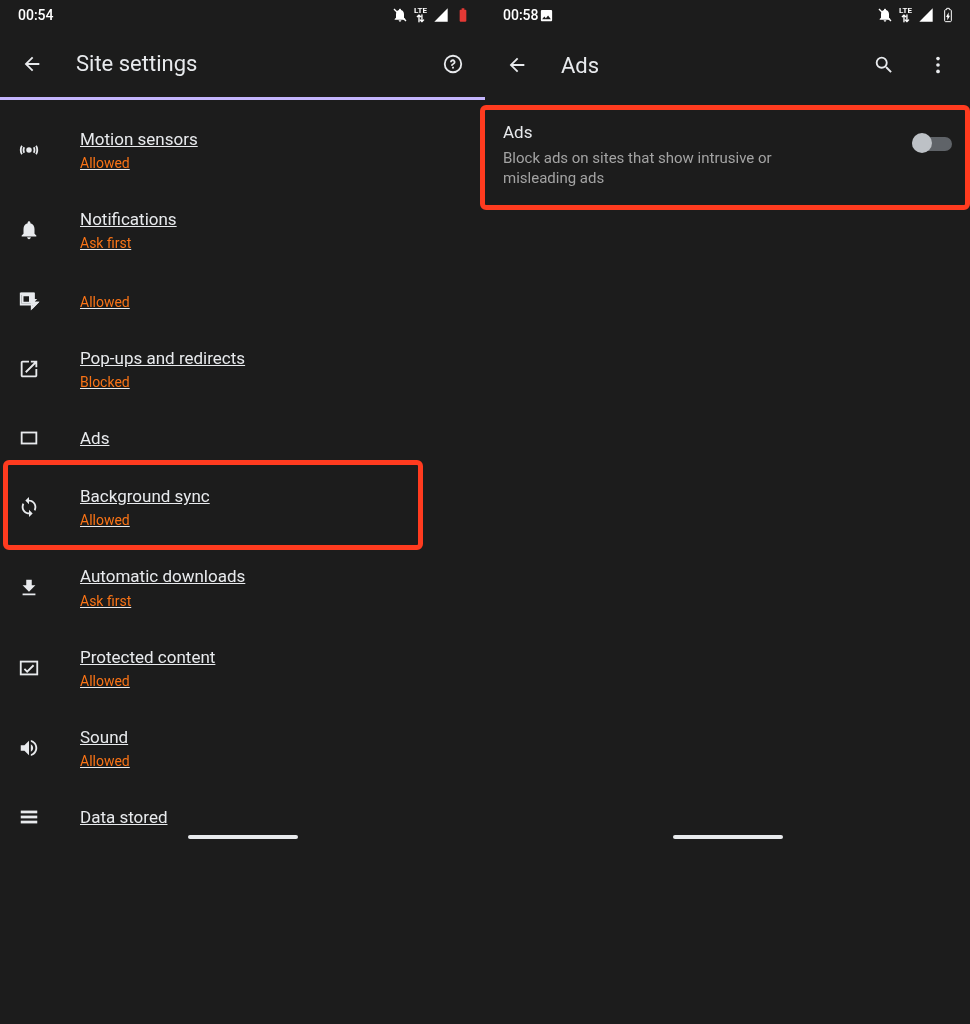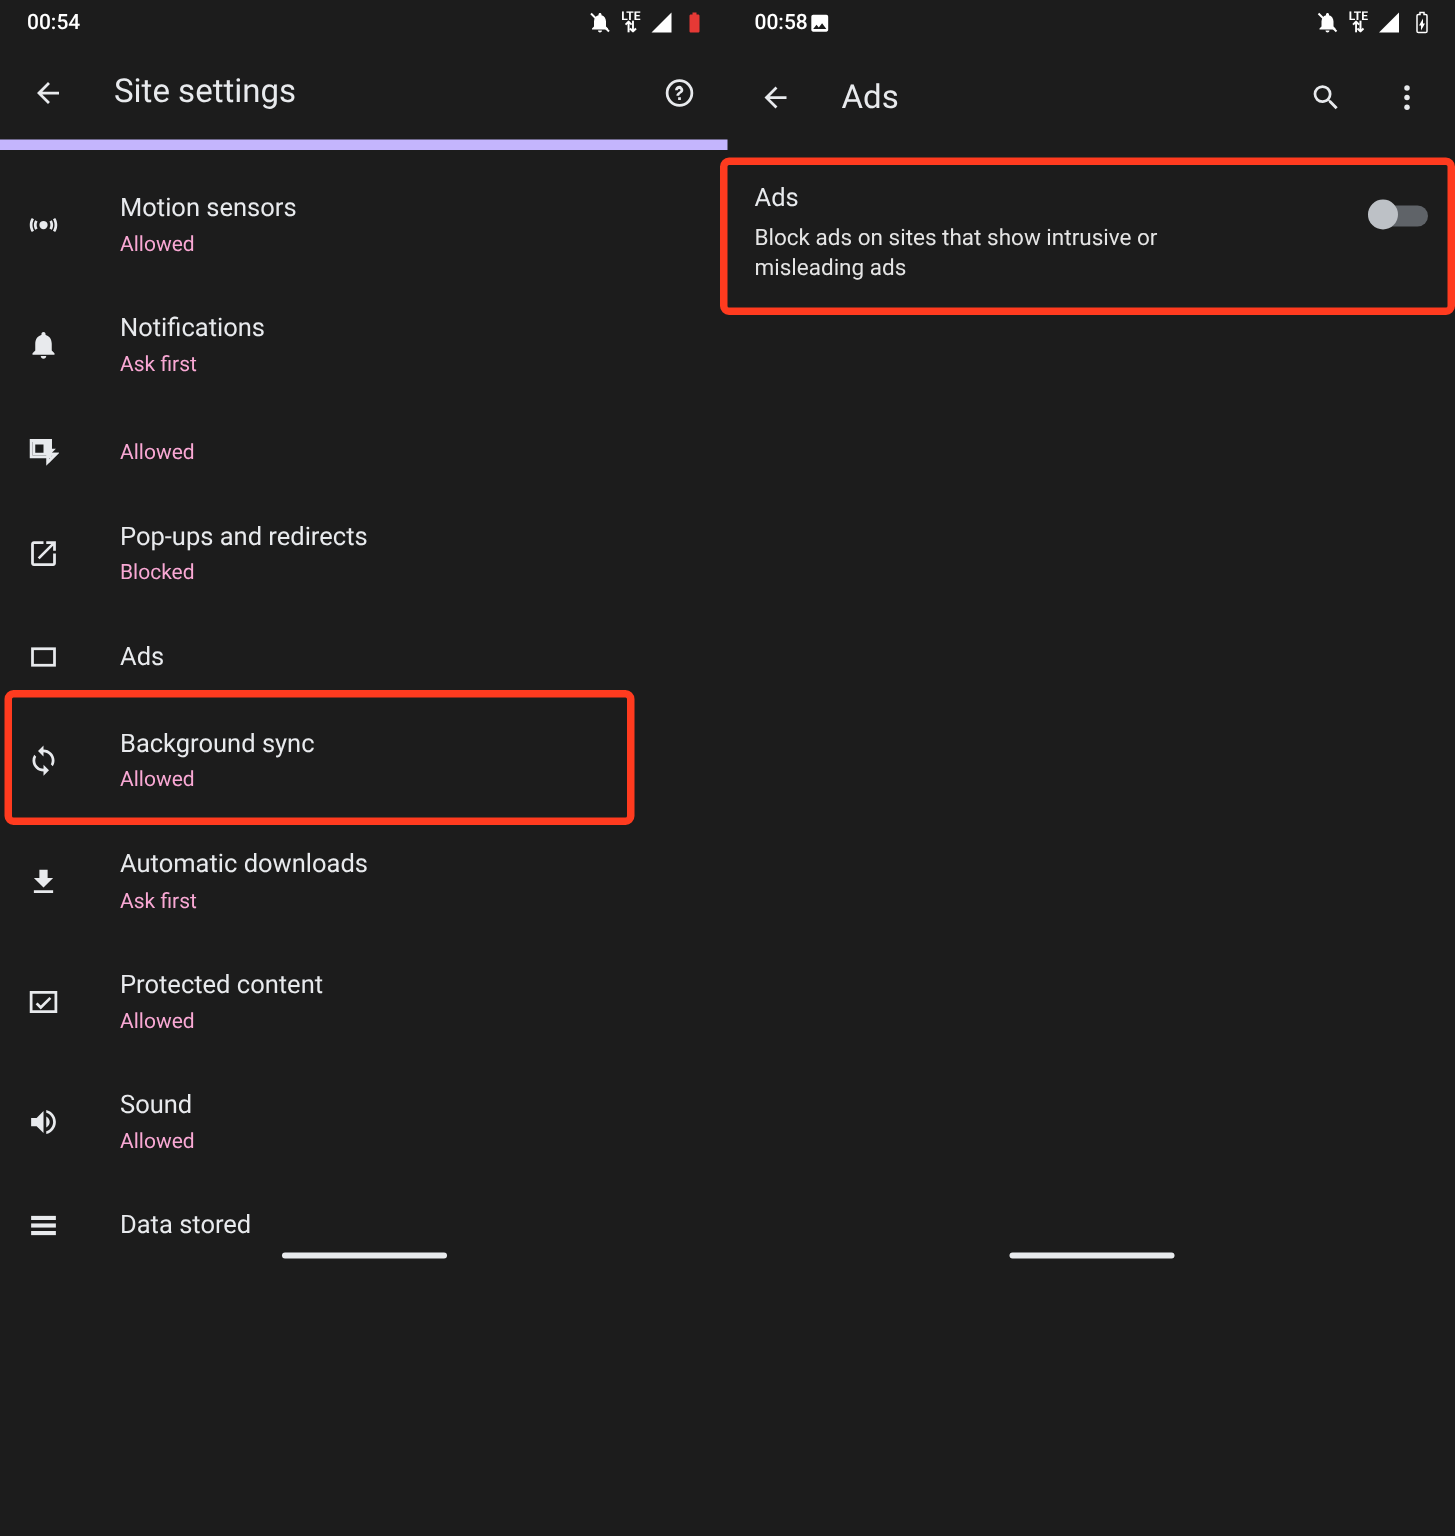--- a/index.html
+++ b/index.html
@@ -33,21 +33,21 @@
   .status-right svg { width: 16px; height: 16px; fill: #fff; }
   .lte { font-size: 8px; font-weight: 700; line-height: 8px; text-align: center; }
   .lte .arrows { font-size: 10px; }
   .batt-red { fill: #e53935 !important; }
   .app-bar {
     height: 70px;
     display: flex;
     align-items: center;
     padding: 0 10px;
     gap: 10px;
-    border-bottom: 7px solid #c4b5fd;
+    border-bottom: 3px solid #c4b5fd;
   }
   .app-bar .title {
     font-size: 22px;
     font-weight: 400;
     flex: 1;
     padding-left: 12px;
   }
   .icon-btn {
     width: 44px;
     height: 44px;
@@ -55,54 +55,55 @@
     align-items: center;
     justify-content: center;
     border-radius: 50%;
     cursor: pointer;
   }
   .icon-btn svg { width: 22px; height: 22px; fill: #e8eaed; }
   .list {
     flex: 1;
     overflow: hidden;
     padding-top: 10px;
+    text-decoration: underline;
   }
   .row {
     display: flex;
     align-items: center;
     padding: 18px 18px 18px 18px;
     cursor: pointer;
     position: relative;
   }
   .row .row-icon {
     width: 44px;
     display: flex;
     align-items: center;
     justify-content: flex-start;
   }
   .row .row-icon svg { width: 22px; height: 22px; fill: #e8eaed; }
   .row .row-text { flex: 1; padding-left: 18px; }
   .row .row-title { font-size: 17px; color: #e8eaed; line-height: 1.3; }
-  .row .row-sub { font-size: 14px; color: #f9a8d4; margin-top: 4px; line-height: 1.3; }
+  .row .row-sub { font-size: 14px; color: #f97316; margin-top: 4px; line-height: 1.3; }
   .highlight {
     position: absolute;
     border: 5px solid #ff3b1f;
     border-radius: 6px;
     pointer-events: none;
   }
   
   .ads-row {
     display: flex;
     align-items: flex-start;
     padding: 22px 18px 18px 18px;
     gap: 16px;
   }
   .ads-row .txt { flex: 1; }
   .ads-row .t1 { font-size: 17px; color: #e8eaed; }
-  .ads-row .t2 { font-size: 15px; color: #e5e5e5; margin-top: 6px; line-height: 1.35; max-width: 320px; }
+  .ads-row .t2 { font-size: 15px; color: #a3a3a3; margin-top: 6px; line-height: 1.35; max-width: 320px; }
   .toggle {
     width: 40px;
     height: 22px;
     position: relative;
     margin-top: 10px;
   }
   .toggle .track {
     position: absolute;
     top: 5px; left: 0; right: 0;
     height: 14px;

